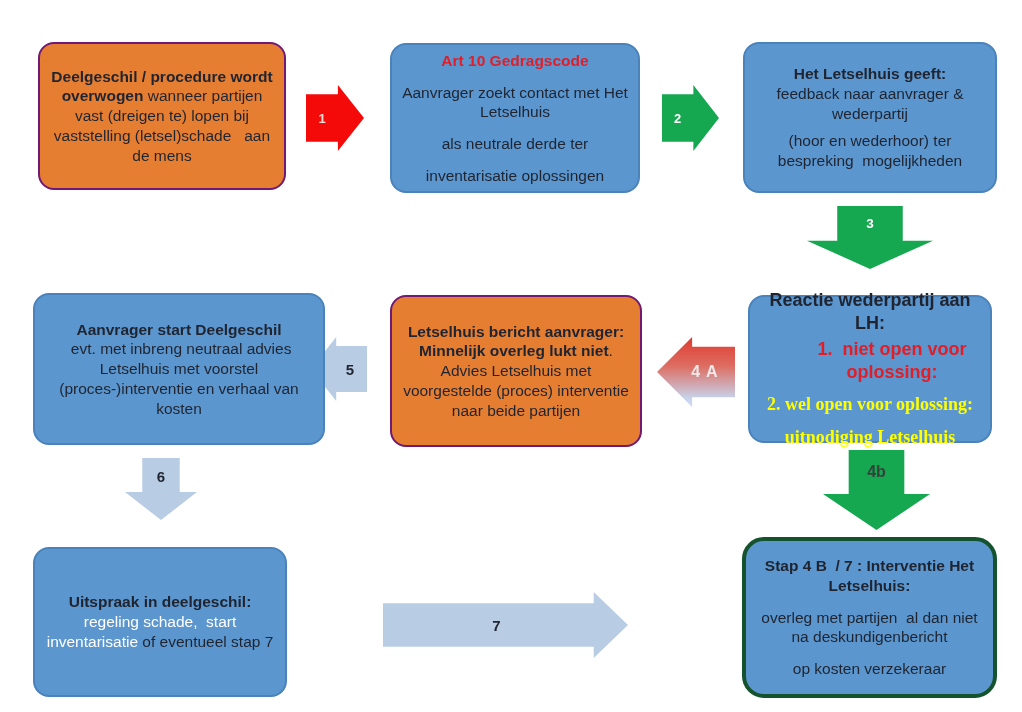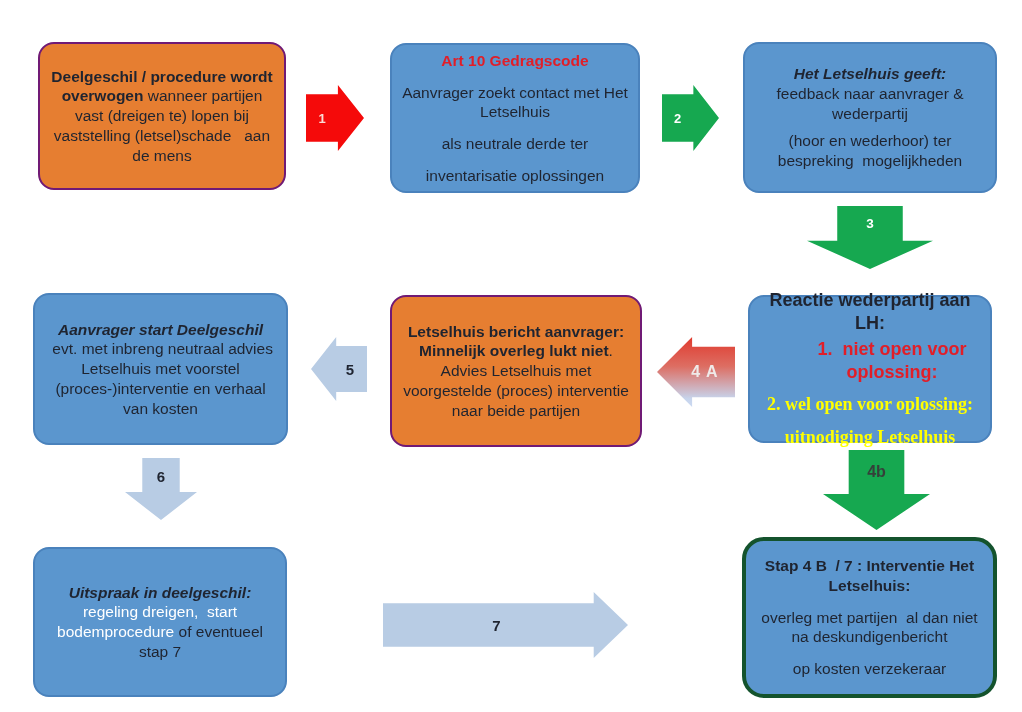--- a/index.html
+++ b/index.html
@@ -24,21 +24,21 @@
     padding: 8px 10px;
     font-size: 15.5px;
     line-height: 1.27;
   }
   .box p { margin: 4px 0; }
   .box-orange { background: #E67E31; border: 2px solid #701a75; }
   .box-blue   { background: #5B96CE; border: 2px solid #4A82BC; }
   .box-green-outline { border: 4px solid #14532d; border-radius: 22px; }
   .seg  { white-space: pre-wrap; }
   .bold { font-weight: 700; }
-  .block { display: block; font-style: italic; }
+  .block { display: block; }
   .red-text    { color: #E11E28; }
   .yellow-text { color: #FFFF00; font-family: Liberation Serif, serif; }
   .white-text  { color: #ffffff; }
   
   .arrow {
     position: absolute;
     display: flex;
     align-items: center;
     justify-content: center;
     font-weight: 700;
@@ -62,21 +62,21 @@
              background: #B8CCE4; color: #1f2430; padding-left: 22px; font-size: 15px; }
   #arrow-6 { left: 125px; top: 458px; width: 72px; height: 62px;
              background: #B8CCE4; color: #1f2430; padding-bottom: 26px; font-size: 15px; }
   #arrow-7 { left: 383px; top: 592px; width: 245px; height: 66px;
              background: #B8CCE4; color: #1f2430; padding-right: 18px; font-size: 15px; }
   
   #box-overweging        { left: 38px;  top: 42px;  width: 248px; height: 148px; }
   #box-gedragscode       { left: 390px; top: 43px;  width: 250px; height: 150px; }
   #box-letselhuis-geeft  { left: 743px; top: 42px;  width: 254px; height: 151px; }
   #box-reactie           { left: 748px; top: 295px; width: 244px; height: 148px; font-size: 18px; }
-  #box-start-deelgeschil { left: 33px;  top: 293px; width: 255px; height: 152px; }
+  #box-start-deelgeschil { left: 33px;  top: 293px; width: 292px; height: 152px; }
   #box-bericht           { left: 390px; top: 295px; width: 252px; height: 152px; }
   #box-uitspraak         { left: 33px;  top: 547px; width: 254px; height: 150px; }
   #box-interventie       { left: 742px; top: 537px; width: 255px; height: 161px; }
   #box-gedragscode p  { margin: 6px 0; }
   #box-reactie p      { margin: 5px 0; }
   #box-interventie p  { margin: 6px 0; }
 </style>
 </head>
 <body>
 
@@ -135,21 +135,21 @@
 
   <div class="arrow arrow-down" id="arrow-6">
     <span>6</span>
   </div>
 
   <div class="arrow arrow-down" id="arrow-4b">
     <span>4b</span>
   </div>
 
   <div class="box box-blue" id="box-uitspraak">
-    <p><span class="seg bold block">Uitspraak in deelgeschil:</span><span class="seg white-text">regeling dreigen,  start bodemprocedure</span><span class="seg"> of eventueel stap 7</span></p>
+    <p><span class="seg bold block">Uitspraak in deelgeschil:</span><span class="seg white-text">regeling schade,  start inventarisatie</span><span class="seg"> of eventueel stap 7</span></p>
   </div>
 
   <div class="arrow arrow-right-long" id="arrow-7">
     <span>7</span>
   </div>
 
   <div class="box box-blue box-green-outline" id="box-interventie">
     <p class="bold"><span class="seg">Stap 4 B  / 7 : Interventie Het Letselhuis:</span></p>
     <p><span class="seg">overleg met partijen  al dan niet na deskundigenbericht</span></p>
     <p><span class="seg">op kosten verzekeraar</span></p>

